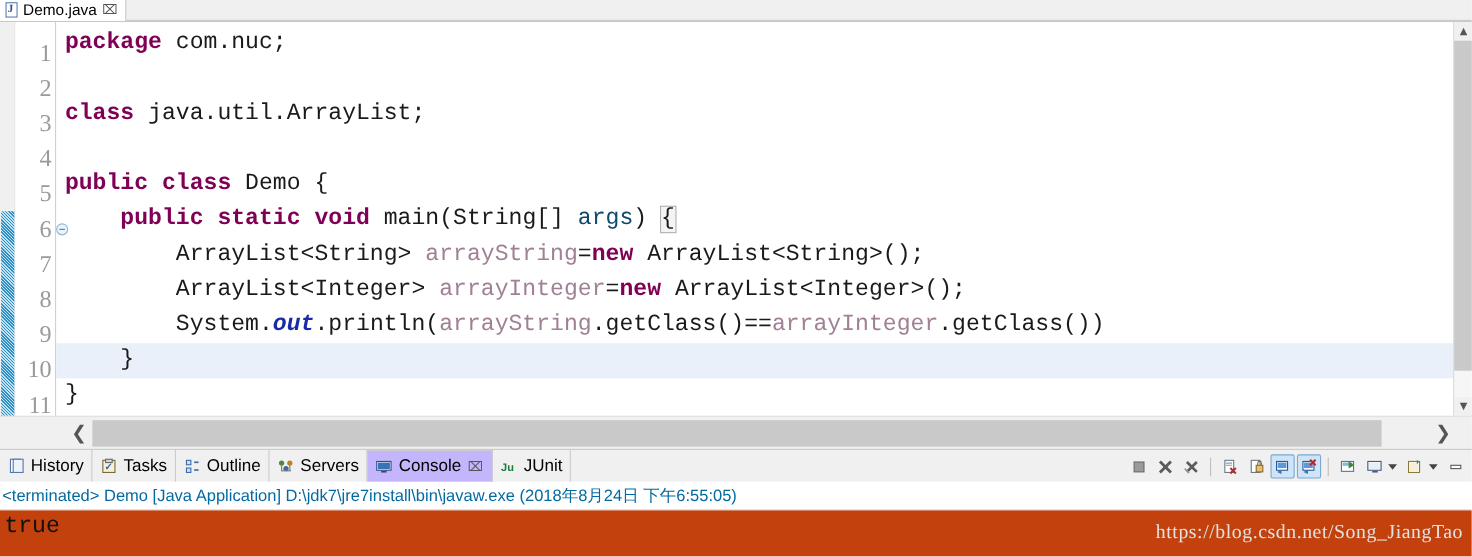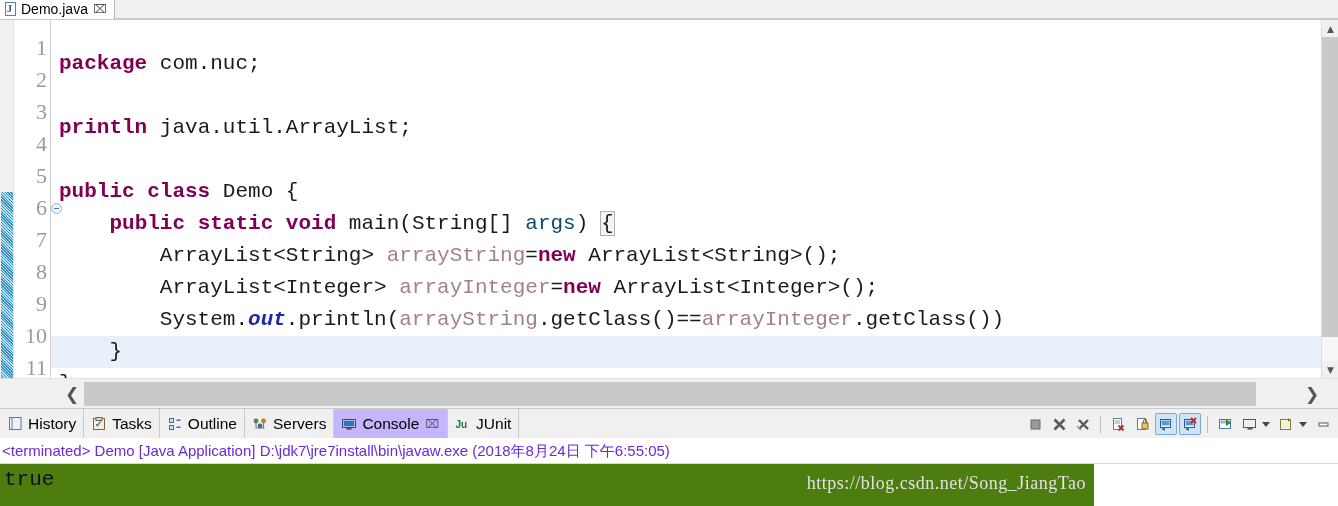--- a/index.html
+++ b/index.html
@@ -157,26 +157,26 @@
   .tb.sel { background: #cfe4f7; border: 1px solid #7aa8d0; border-radius: 2px; }
   .tbsep { width: 1px; height: 17px; background: #c0c0c0; margin: 0 4px; }
   .tbarrow {
     width: 11px; height: 22px; display:flex; align-items:center; justify-content:center;
     color: #444; font-size: 9px; font-family: "DejaVu Sans", sans-serif;
   }
 
   .console-head {
     position: absolute; left: 0; top: 438px; width: 1338px; height: 26px;
     background: #ffffff; border-bottom: 1px solid #d8d8d8;
-    font-size: 15px; color: #6d28d9; line-height: 26px; padding-left: 2px;
+    font-size: 15px; color: #0369a1; line-height: 26px; padding-left: 2px;
     white-space: nowrap; overflow: hidden;
   }
   .console-body {
-    position: absolute; left: 0; top: 464px; width: 1094px; height: 42px;
-    background: #4d7c0f;
+    position: absolute; left: 0; top: 464px; width: 1338px; height: 42px;
+    background: #c2410c;
   }
   .console-out {
     position: absolute; left: 4px; top: 4px;
     font-family: "Liberation Mono", "DejaVu Sans Mono", monospace;
     font-size: 21px; color: #111;
   }
   .watermark {
     position: absolute; right: 8px; top: 9px;
     font-family: "Liberation Serif", serif;
     font-size: 18px; color: #e2e2e2; letter-spacing: 0.5px;
@@ -211,24 +211,24 @@
         <div class="ln">4</div>
         <div class="ln">5</div>
         <div class="ln">6<span class="fold"></span></div>
         <div class="ln">7</div>
         <div class="ln">8</div>
         <div class="ln">9</div>
         <div class="ln">10</div>
         <div class="ln">11</div>
       </div>
     <div class="gutter-sep"></div>
-    <div class="code" id="codelines" style="padding-top: 28px;">
+    <div class="code" id="codelines" style="padding-top: 4px;">
         <div class="row"><span class="kw">package</span><span class="plain"> com.nuc;</span></div>
         <div class="row"><span class="plain"></span></div>
-        <div class="row"><span class="kw">println</span><span class="plain"> java.util.ArrayList;</span></div>
+        <div class="row"><span class="kw">class</span><span class="plain"> java.util.ArrayList;</span></div>
         <div class="row"><span class="plain"></span></div>
         <div class="row"><span class="kw">public class</span><span class="plain"> Demo {</span></div>
         <div class="row"><span class="plain">    </span><span class="kw">public static void</span><span class="plain"> main(String[] </span><span class="param">args</span><span class="plain">) </span><span class="brmatch">{</span></div>
         <div class="row"><span class="plain">        ArrayList&lt;String&gt; </span><span class="local">arrayString</span><span class="plain">=</span><span class="kw">new</span><span class="plain"> ArrayList&lt;String&gt;();</span></div>
         <div class="row"><span class="plain">        ArrayList&lt;Integer&gt; </span><span class="local">arrayInteger</span><span class="plain">=</span><span class="kw">new</span><span class="plain"> ArrayList&lt;Integer&gt;();</span></div>
         <div class="row"><span class="plain">        System.</span><span class="sfield">out</span><span class="plain">.println(</span><span class="local">arrayString</span><span class="plain">.getClass()==</span><span class="local">arrayInteger</span><span class="plain">.getClass())</span></div>
         <div class="row current"><span class="plain">    }</span></div>
         <div class="row"><span class="plain">}</span></div>
       </div>
   </div>

